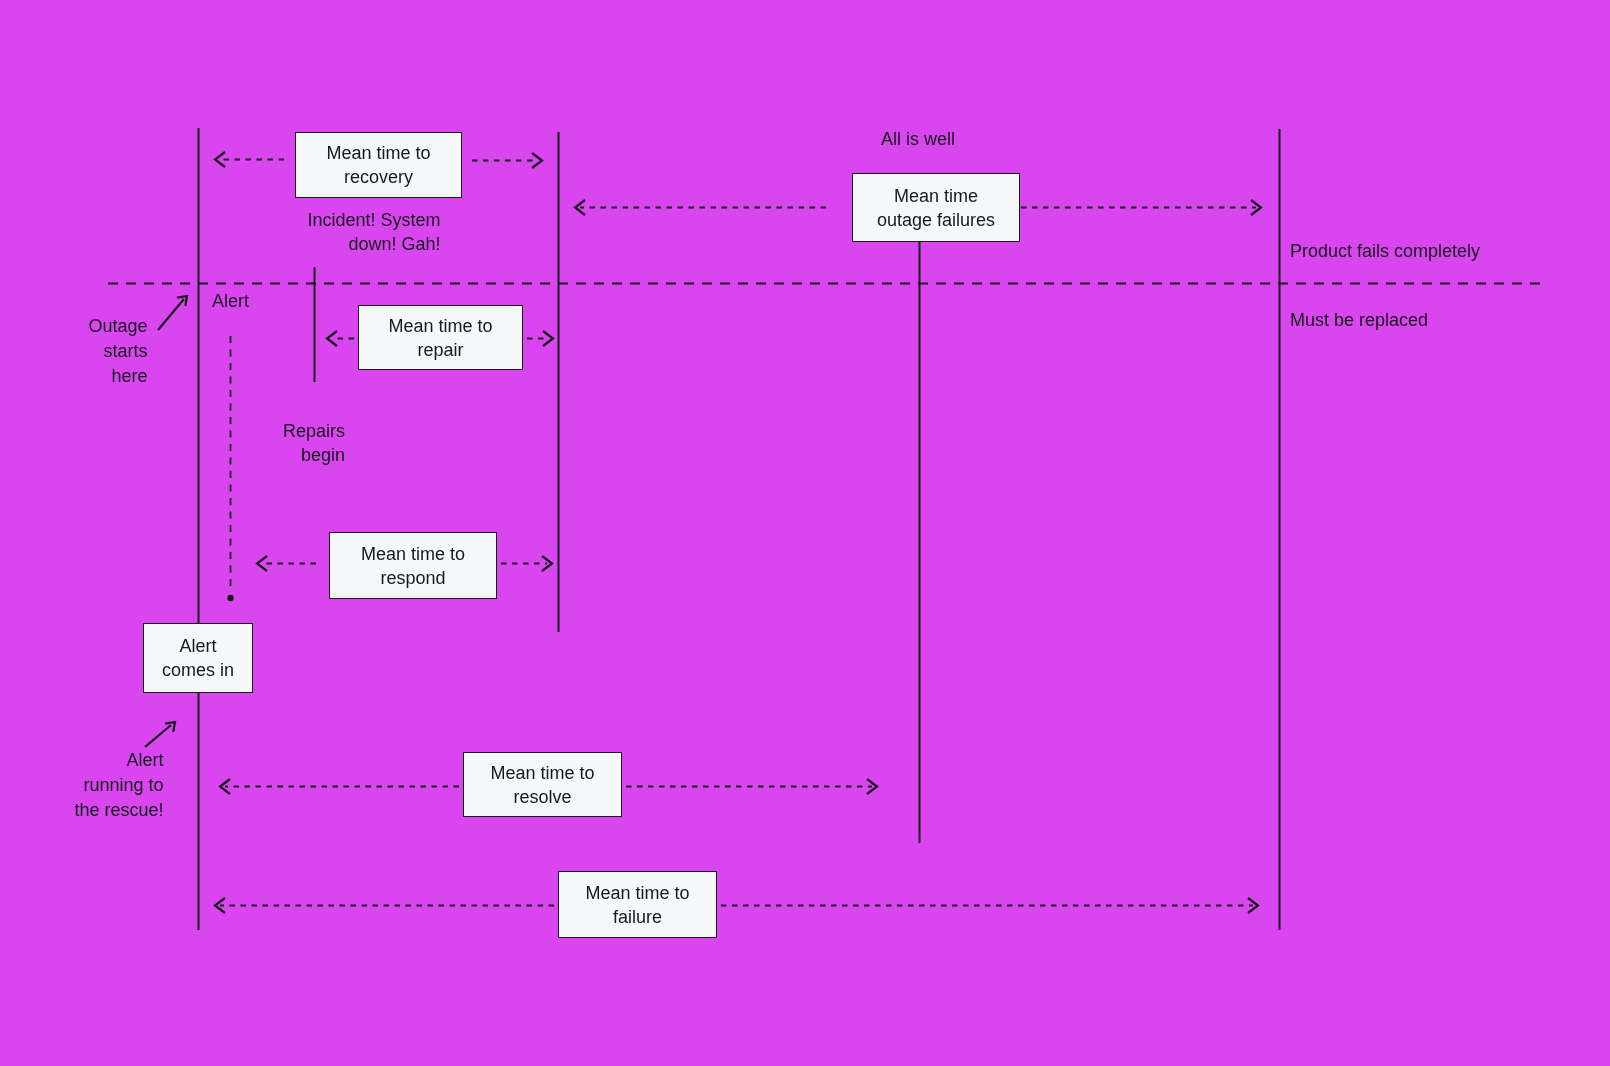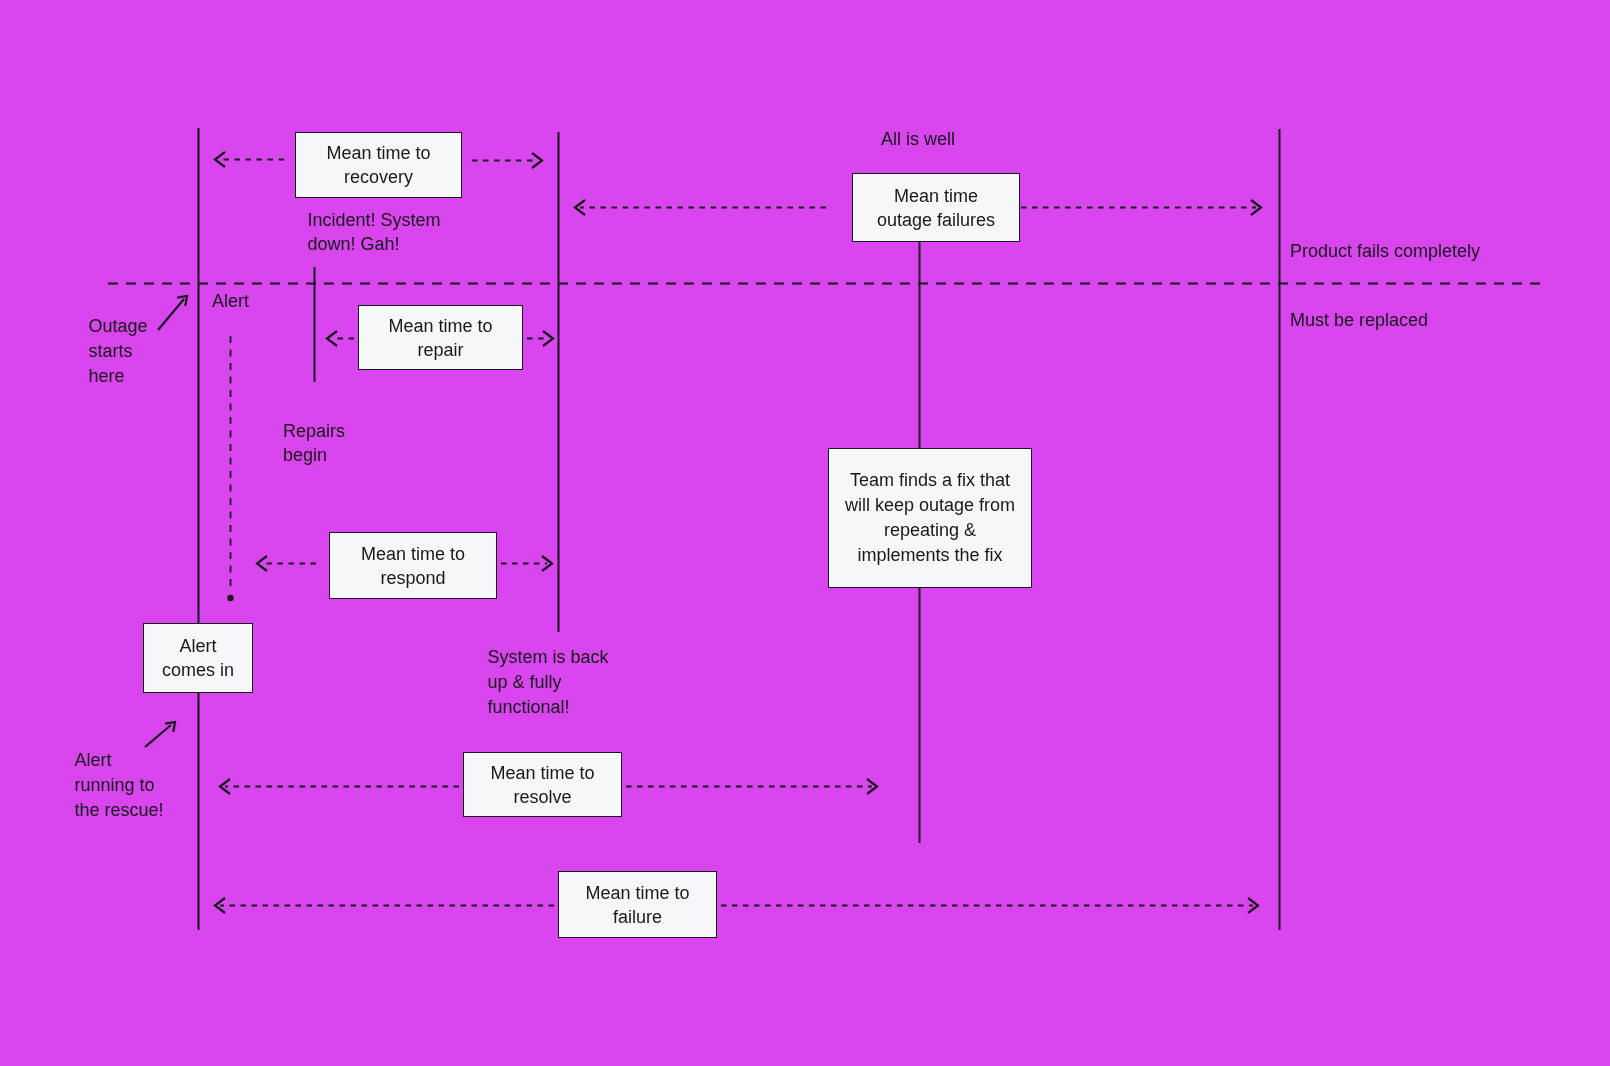--- a/index.html
+++ b/index.html
@@ -32,21 +32,21 @@
   }
   .dbox span{display:block;white-space:nowrap;}
   .note{
     position:absolute;
     font-size:18px;
     line-height:24px;
     font-weight:500;
     z-index:3;
     white-space:nowrap;
   }
-  .note.center{transform:translateX(-50%);text-align:left;}
+  .note.center{transform:translateX(-50%);text-align:right;}
   .note div{white-space:nowrap;}
   .lh25{line-height:25px;}
 </style>
 </head>
 <body>
 
 <div class="canvas">
 
   <svg width="1610" height="1066" viewBox="0 0 1610 1066">
     <g stroke="#17191c" fill="none">
@@ -159,26 +159,20 @@
   <div class="dbox" style="left:329px;top:532px;width:168px;height:67px">
     <span>Mean time to</span>
     <span>respond</span>
   </div>
 
   <div class="dbox" style="left:143px;top:623px;width:110px;height:70px">
     <span>Alert</span>
     <span>comes in</span>
   </div>
 
-  <div class="dbox lh25" style="left:828px;top:448px;width:204px;height:140px;line-height:25px">
-    <span>Team finds a fix that</span>
-    <span>will keep outage from</span>
-    <span>repeating &amp;</span>
-    <span>implements the fix</span>
-  </div>
 
   <div class="dbox" style="left:463px;top:752px;width:159px;height:65px">
     <span>Mean time to</span>
     <span>resolve</span>
   </div>
 
   <div class="dbox" style="left:558px;top:871px;width:159px;height:67px">
     <span>Mean time to</span>
     <span>failure</span>
   </div>
@@ -200,25 +194,20 @@
 
   <div class="note center" style="left:314px;top:419px">
     <div>Repairs</div>
     <div>begin</div>
   </div>
 
   <div class="note" style="left:1290px;top:239px">Product fails completely</div>
 
   <div class="note" style="left:1290px;top:308px">Must be replaced</div>
 
-  <div class="note center lh25" style="left:548px;top:645px">
-    <div>System is back</div>
-    <div>up &amp; fully</div>
-    <div>functional!</div>
-  </div>
 
   <div class="note center lh25" style="left:119px;top:748px">
     <div>Alert</div>
     <div>running to</div>
     <div>the rescue!</div>
   </div>
 
 </div>
 
 </body></html>

